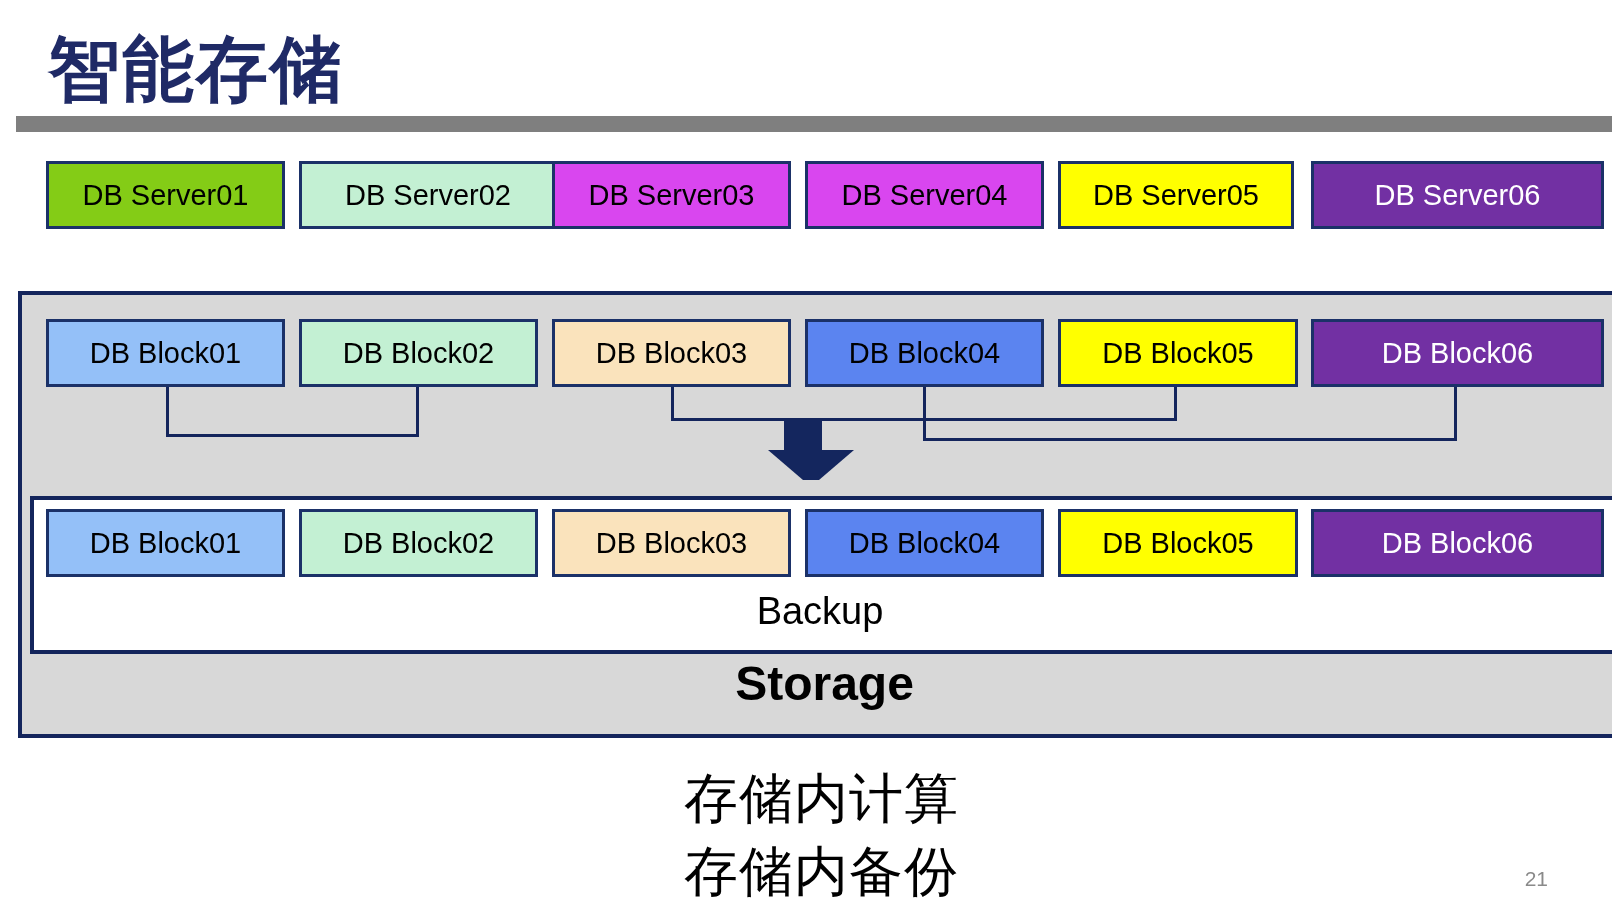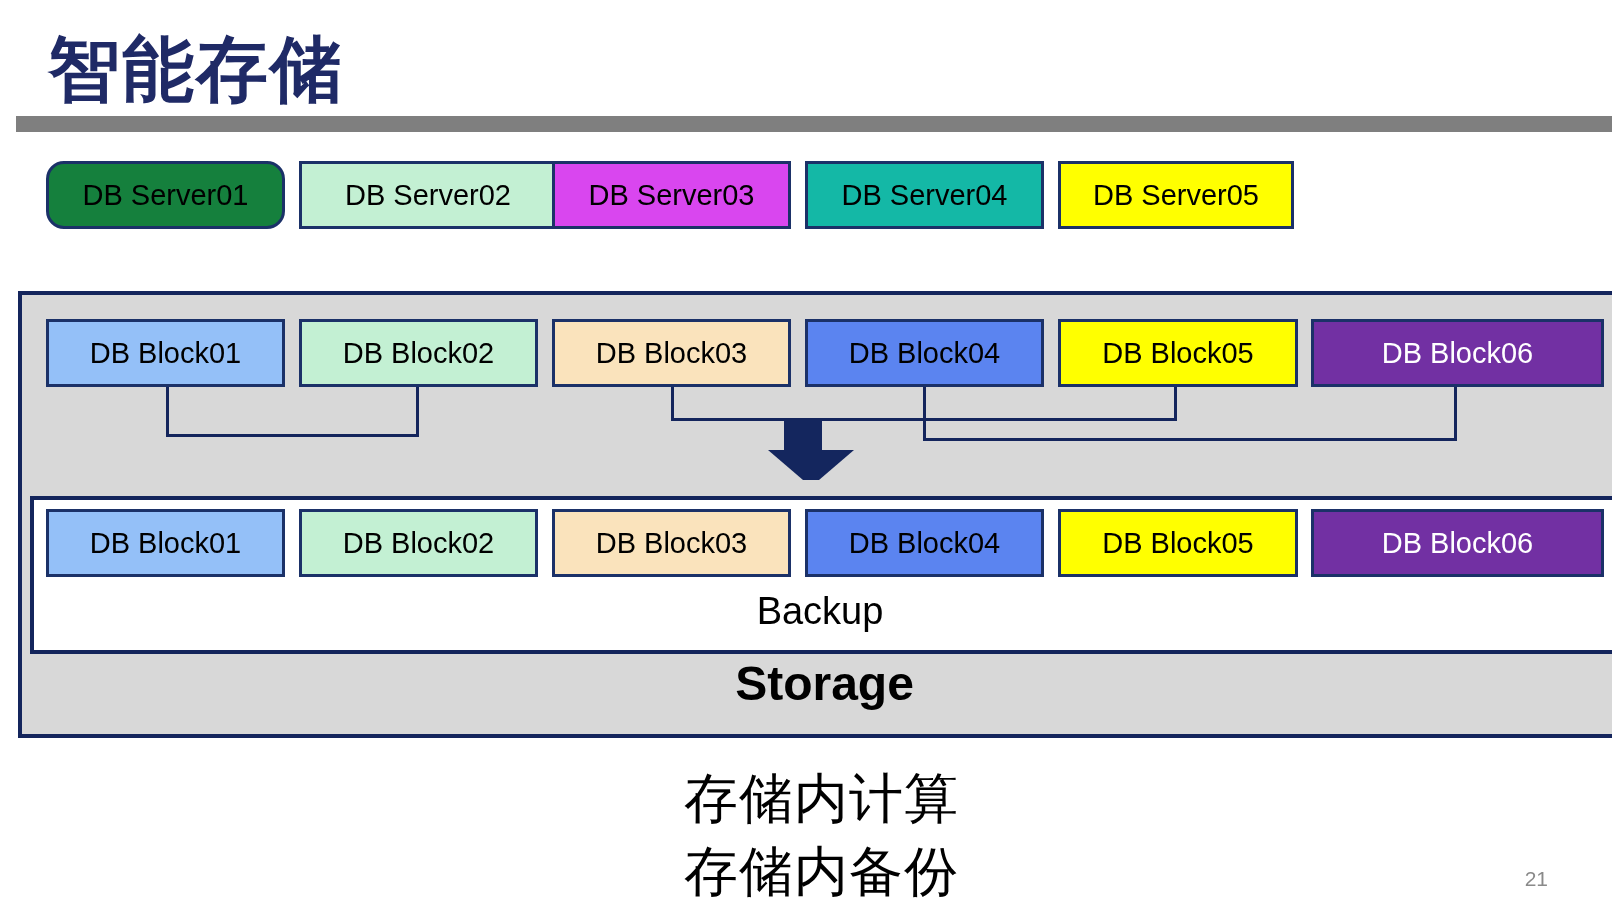--- a/index.html
+++ b/index.html
@@ -144,25 +144,26 @@
 </style>
 </head>
 <body>
 
 <div class="slide">
 
   <div class="slide-title">智能存储</div>
   <div class="title-rule"></div>
 
   <div class="row row-servers">
-      <div class="box" style="left: 30px; width: 239px; background: #15803d; color: rgb(0, 0, 0); border-radius: 18px;">DB Server01</div>
+      <div class="box" style="left: 30px; width: 239px; background: #84cc16; color: rgb(0, 0, 0);">DB Server01</div>
       <div class="box" style="left: 283px; width: 258px; background: rgb(195, 240, 211); color: rgb(0, 0, 0);">DB Server02</div>
       <div class="box" style="left: 536px; width: 239px; background: #d946ef; color: rgb(0, 0, 0);">DB Server03</div>
-      <div class="box" style="left: 789px; width: 239px; background: #14b8a6; color: rgb(0, 0, 0);">DB Server04</div>
+      <div class="box" style="left: 789px; width: 239px; background: #d946ef; color: rgb(0, 0, 0);">DB Server04</div>
       <div class="box" style="left: 1042px; width: 236px; background: rgb(255, 255, 0); color: rgb(0, 0, 0);">DB Server05</div>
+      <div class="box" style="left: 1295px; width: 293px; background: rgb(114, 48, 163); color: rgb(255, 255, 255);">DB Server06</div>
     </div>
 
   <div class="gray-container"></div>
 
   <div class="row row-blocks-upper">
       <div class="box" style="left: 30px; width: 239px; background: rgb(148, 192, 248); color: rgb(0, 0, 0);">DB Block01</div>
       <div class="box" style="left: 283px; width: 239px; background: rgb(195, 240, 211); color: rgb(0, 0, 0);">DB Block02</div>
       <div class="box" style="left: 536px; width: 239px; background: rgb(250, 227, 188); color: rgb(0, 0, 0);">DB Block03</div>
       <div class="box" style="left: 789px; width: 239px; background: rgb(91, 132, 240); color: rgb(0, 0, 0);">DB Block04</div>
       <div class="box" style="left: 1042px; width: 240px; background: rgb(255, 255, 0); color: rgb(0, 0, 0);">DB Block05</div>

